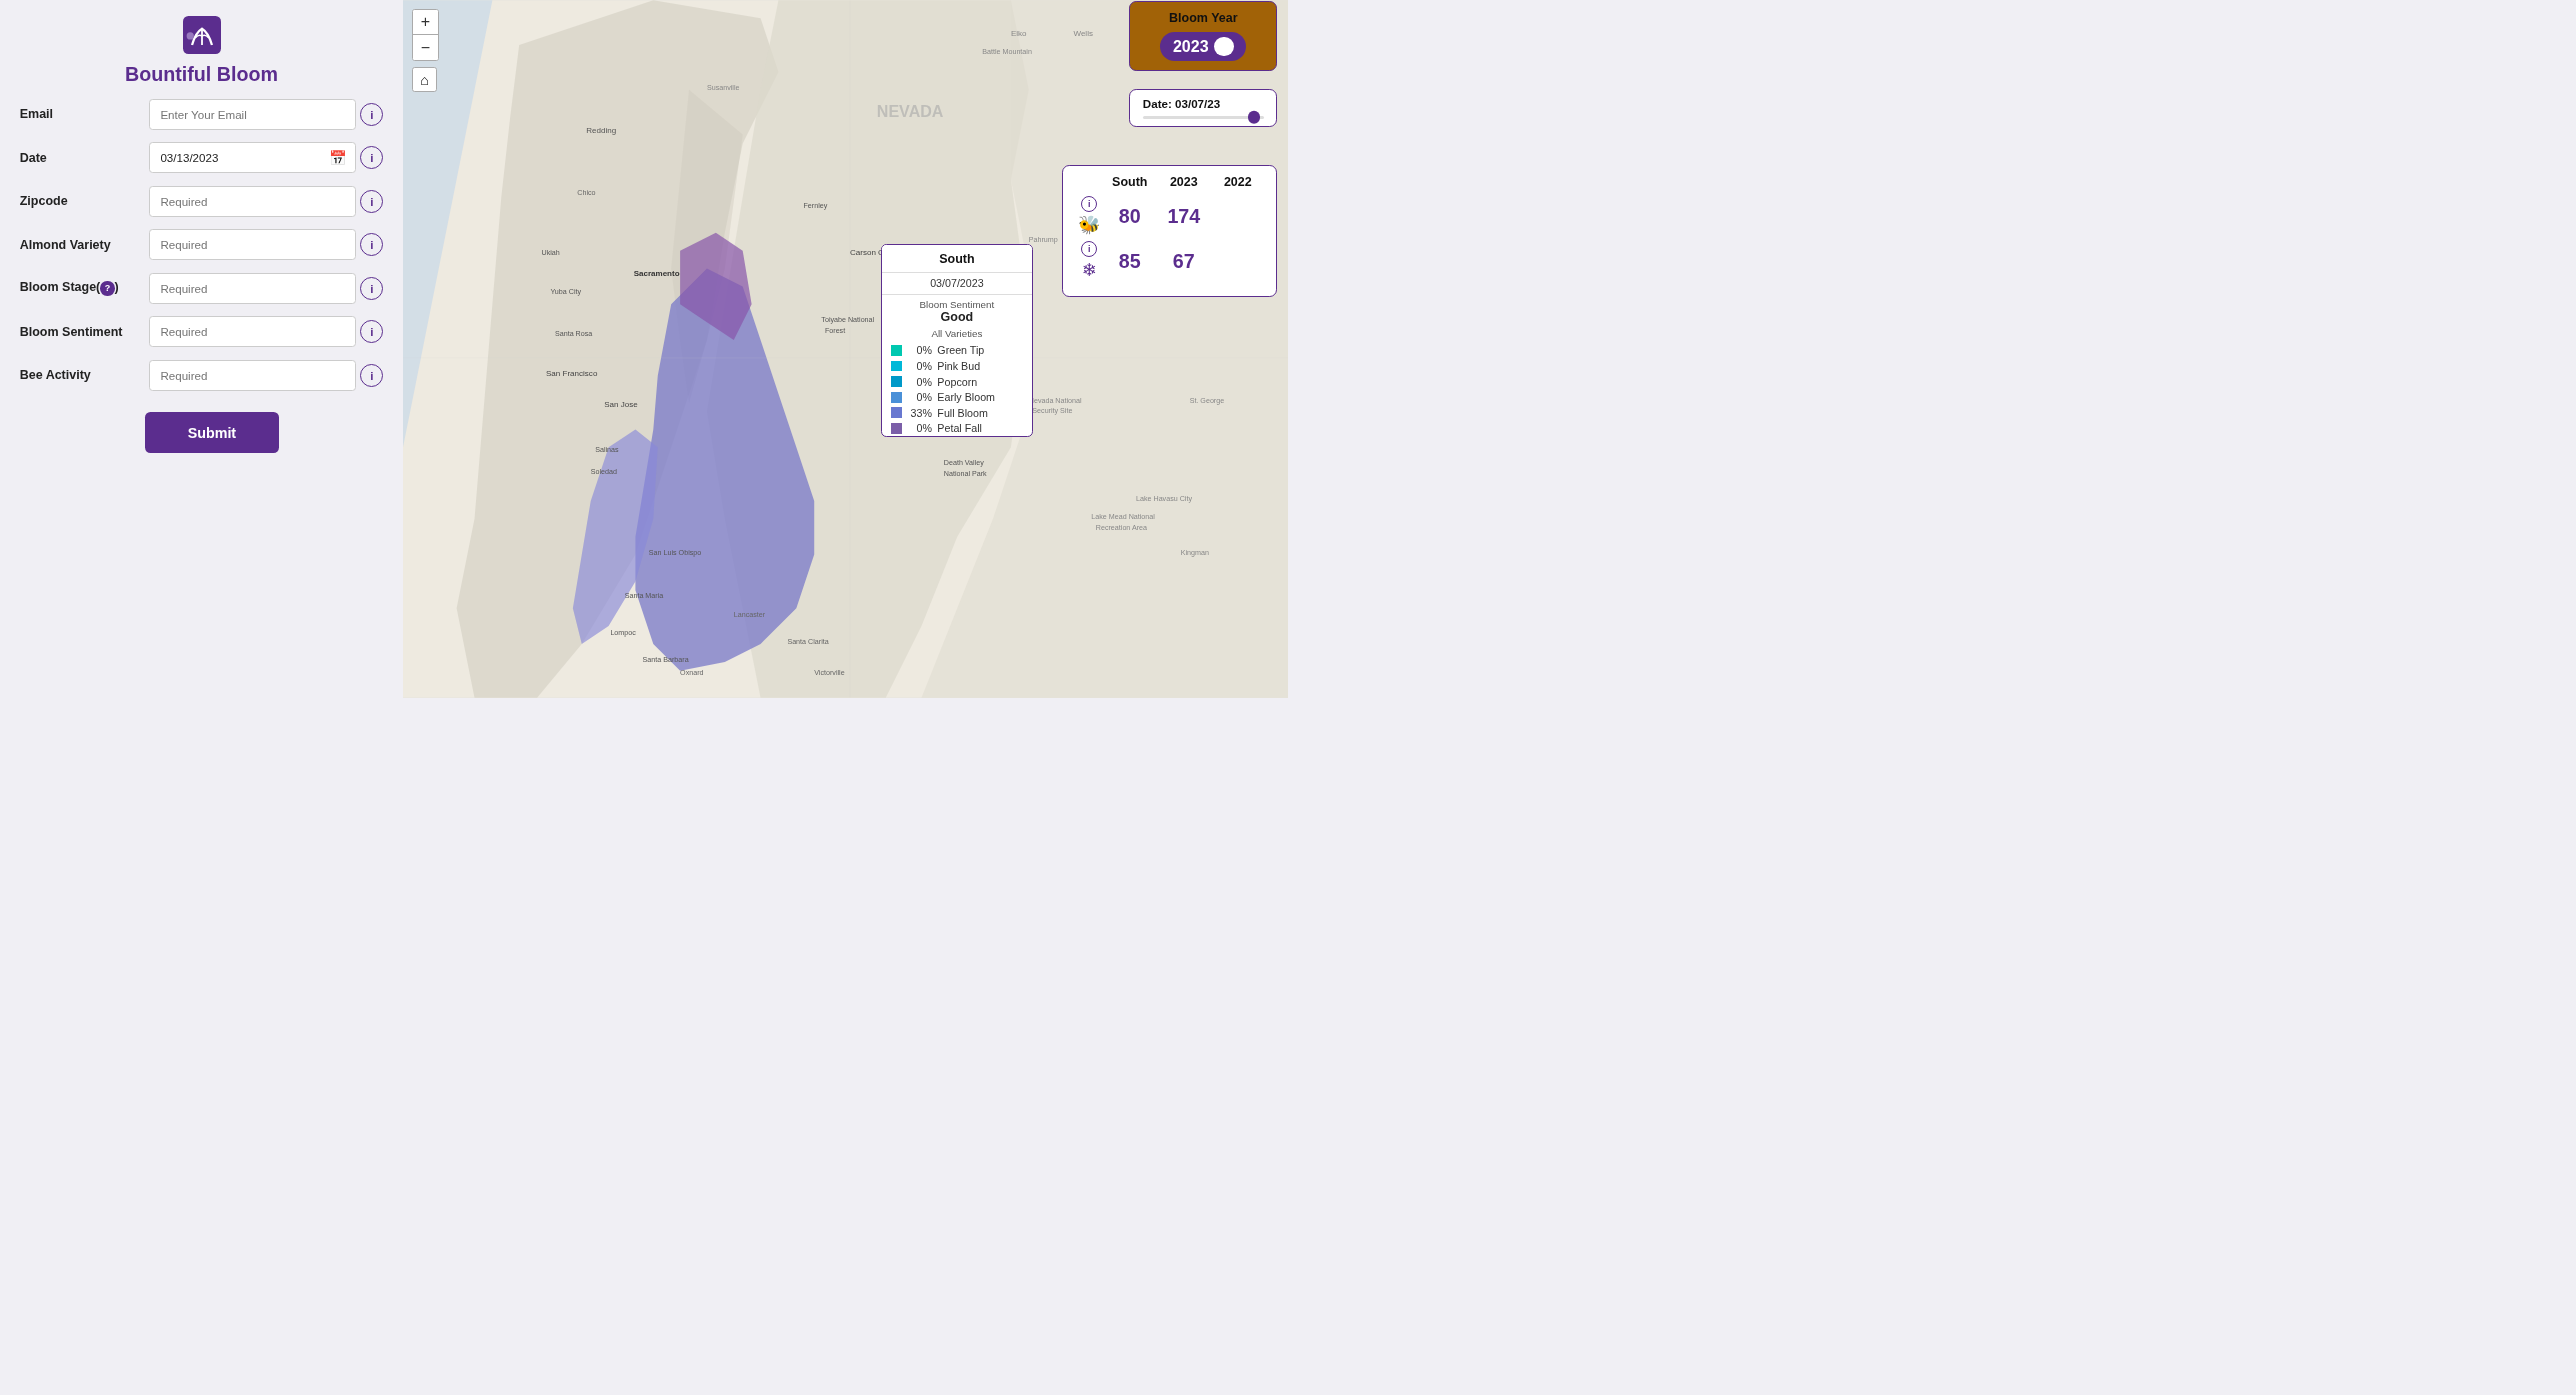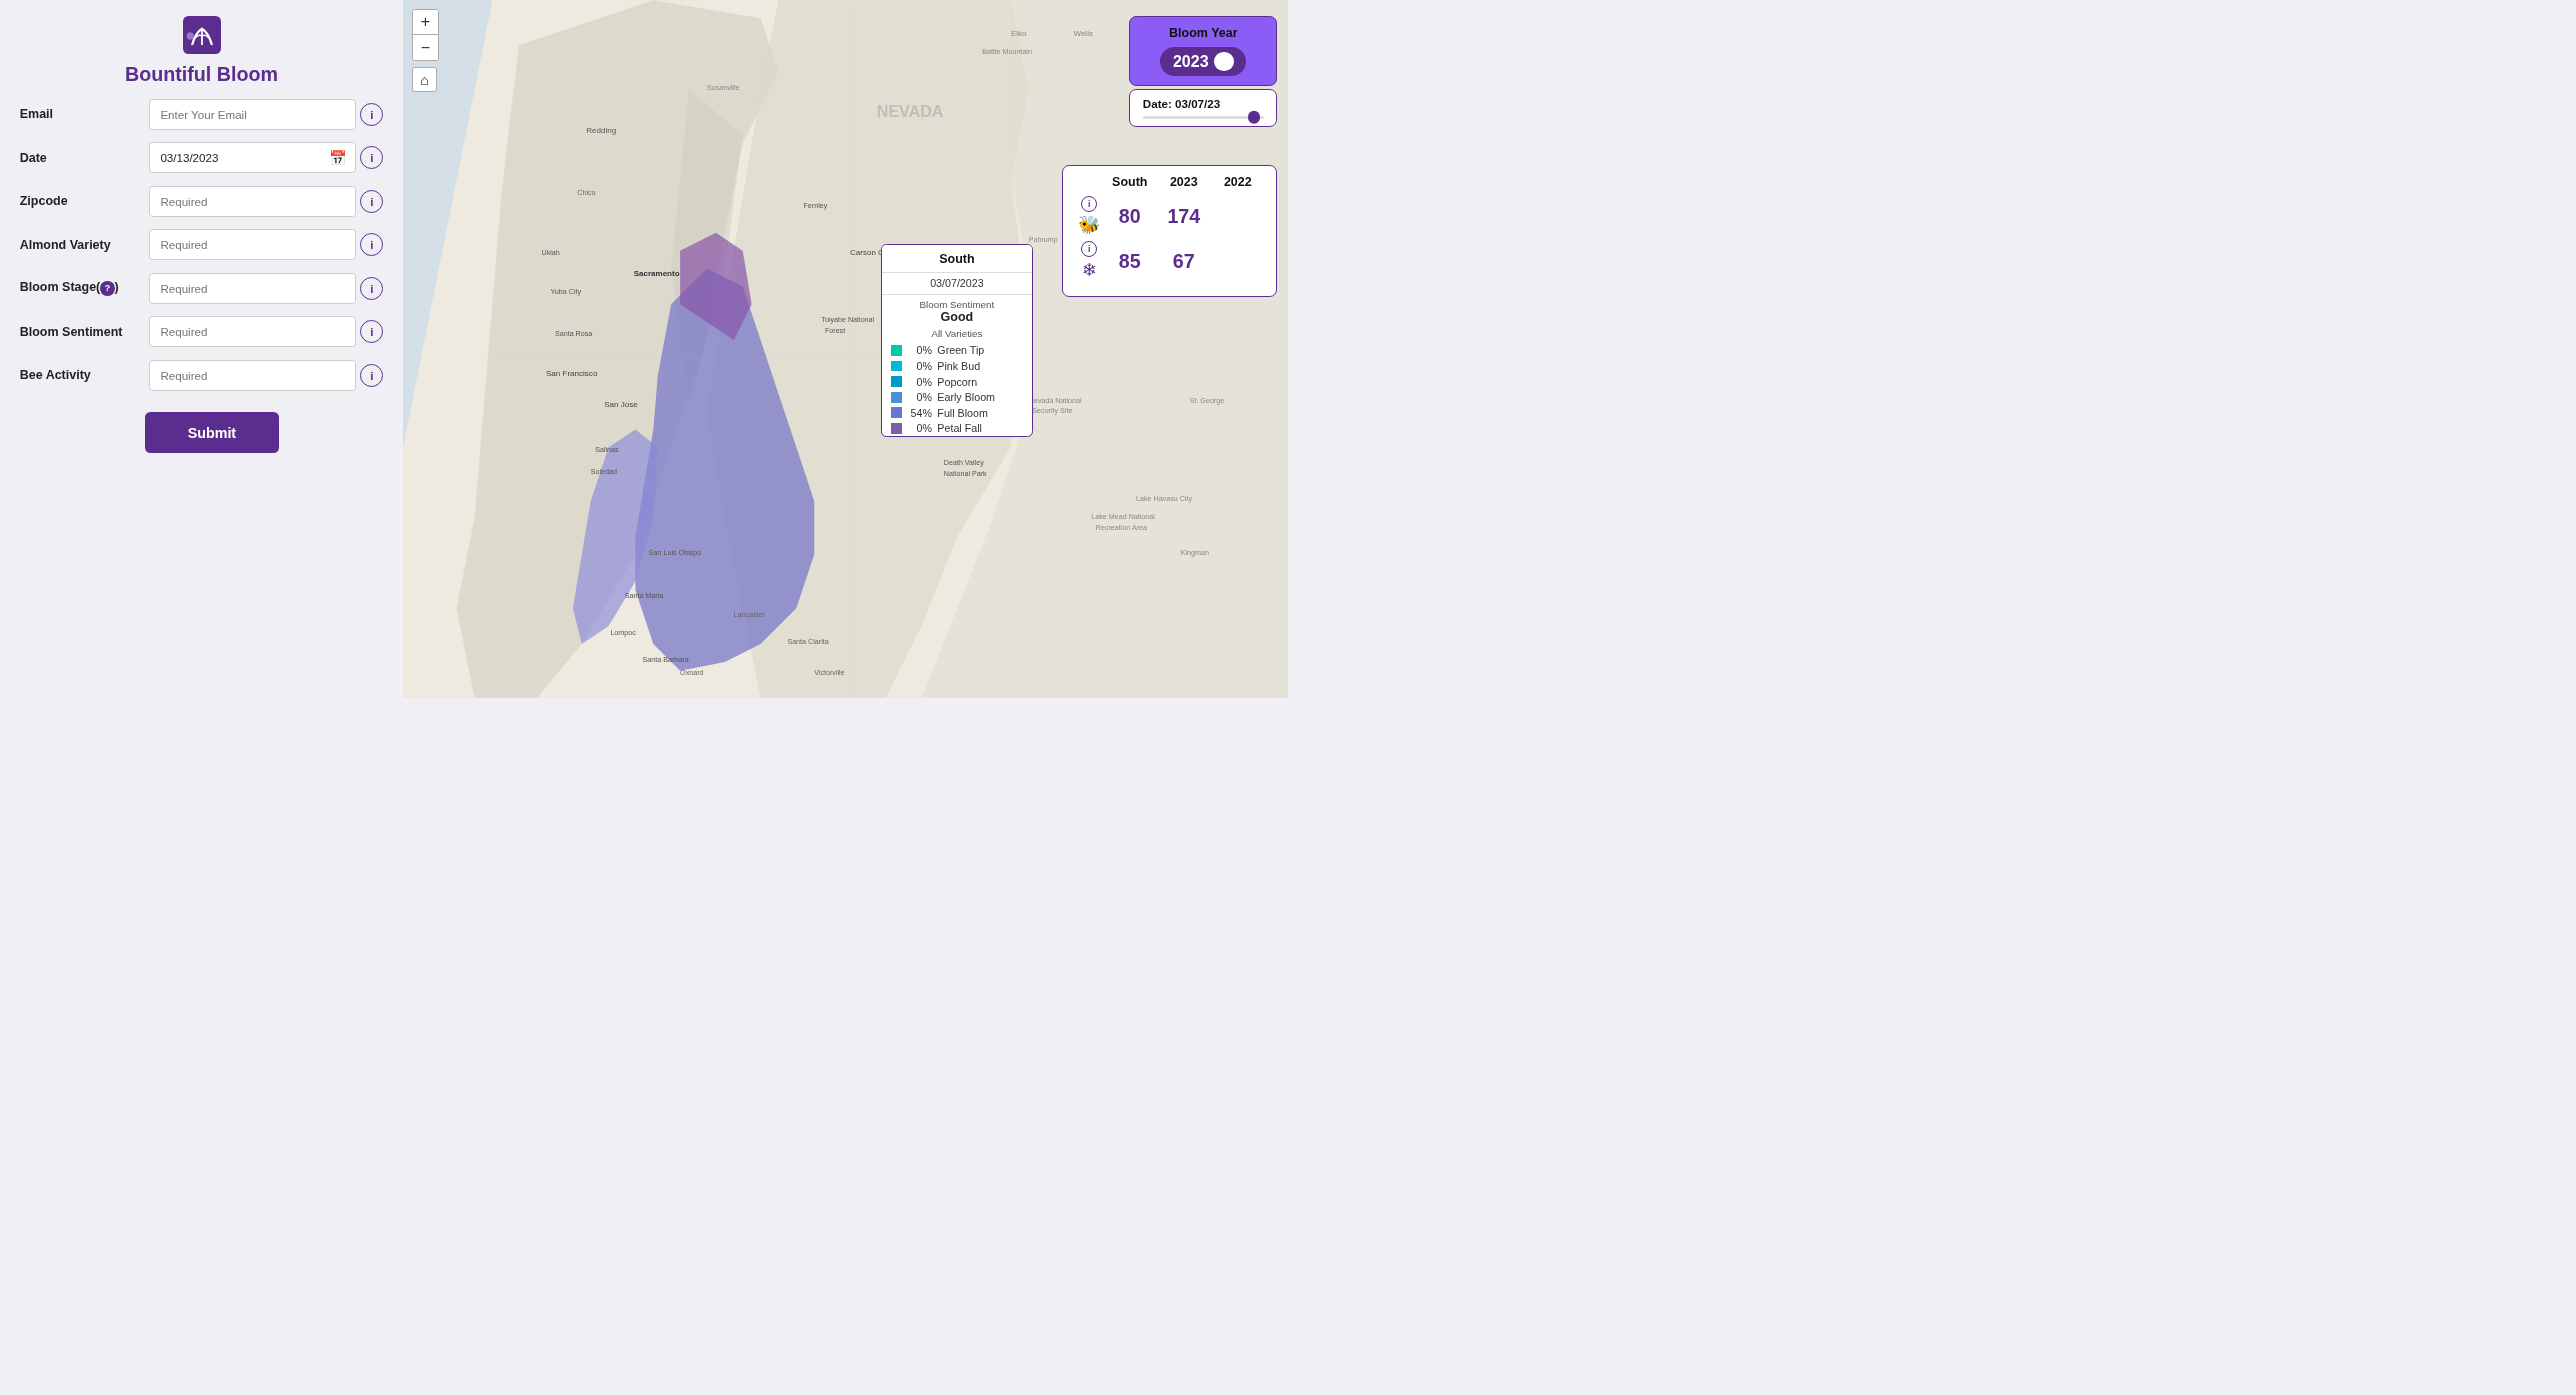--- a/index.html
+++ b/index.html
@@ -169,23 +169,23 @@
       display: flex;
       align-items: center;
       justify-content: center;
       font-size: 14.3px;
       z-index: 10;
     }
 
     
     .bloom-year-card {
       position: absolute;
-      top: 16px;
+      top: 1px;
       right: 10.7px;
-      background: #8b5cf6;
+      background: #a16207;
       border: 1.8px solid #5b2d8e;
       border-radius: 7.2px;
       padding: 9px 15px;
       width: 148px;
       z-index: 10;
     }
     .bloom-year-title {
       font-size: 12.5px;
       font-weight: bold;
       color: #111;
@@ -617,21 +617,21 @@
       <span class="popup-pct" style="font-size:10.7px;color:#333;">0%</span>
       <span class="popup-stage" style="font-size:10.7px;color:#333;">Popcorn</span>
     </div>
         <div class="popup-row">
       <div class="popup-swatch" style="background:#4a90d8;"></div>
       <span class="popup-pct" style="font-size:10.7px;color:#333;">0%</span>
       <span class="popup-stage" style="font-size:10.7px;color:#333;">Early Bloom</span>
     </div>
         <div class="popup-row">
       <div class="popup-swatch" style="background:#6878d0;"></div>
-      <span class="popup-pct" style="font-size:10.7px;color:#333;">54%</span>
+      <span class="popup-pct" style="font-size:10.7px;color:#333;">33%</span>
       <span class="popup-stage" style="font-size:10.7px;color:#333;">Full Bloom</span>
     </div>
         <div class="popup-row">
       <div class="popup-swatch" style="background:#7b5ea8;"></div>
       <span class="popup-pct" style="font-size:10.7px;color:#333;">0%</span>
       <span class="popup-stage" style="font-size:10.7px;color:#333;">Petal Fall</span>
     </div>
       </div>
   </div>
 

